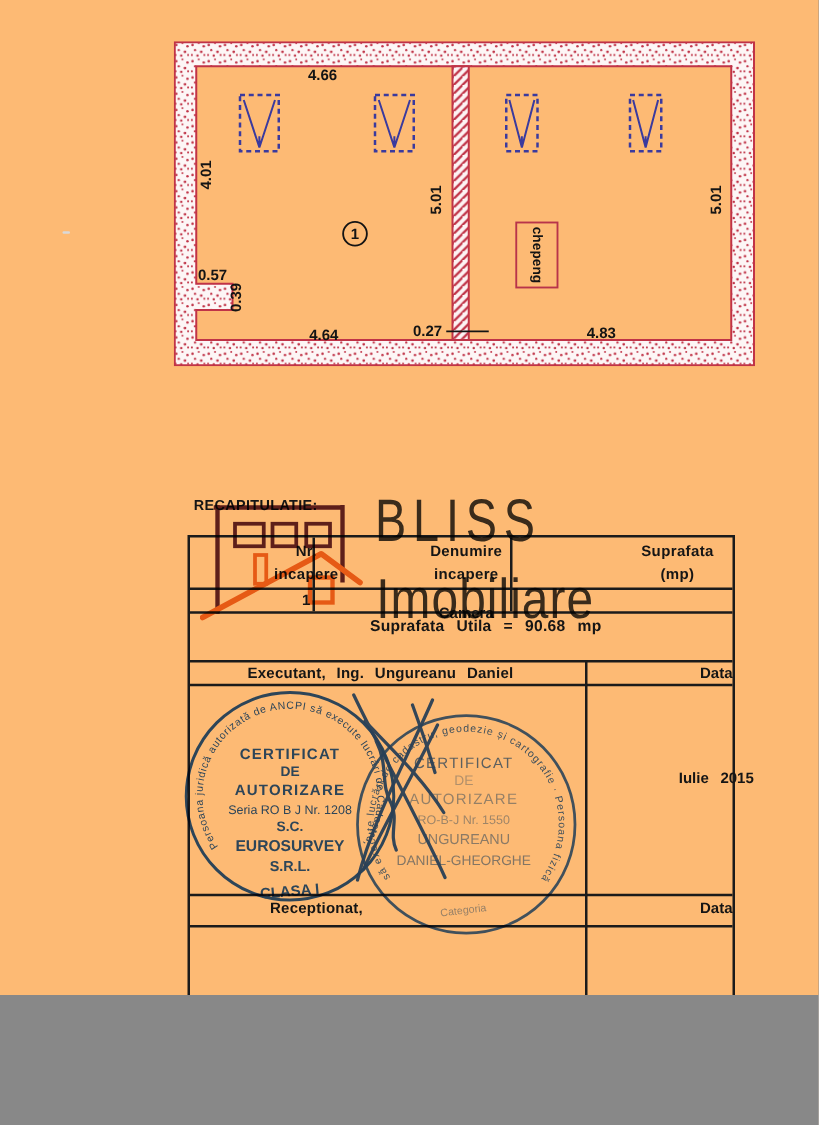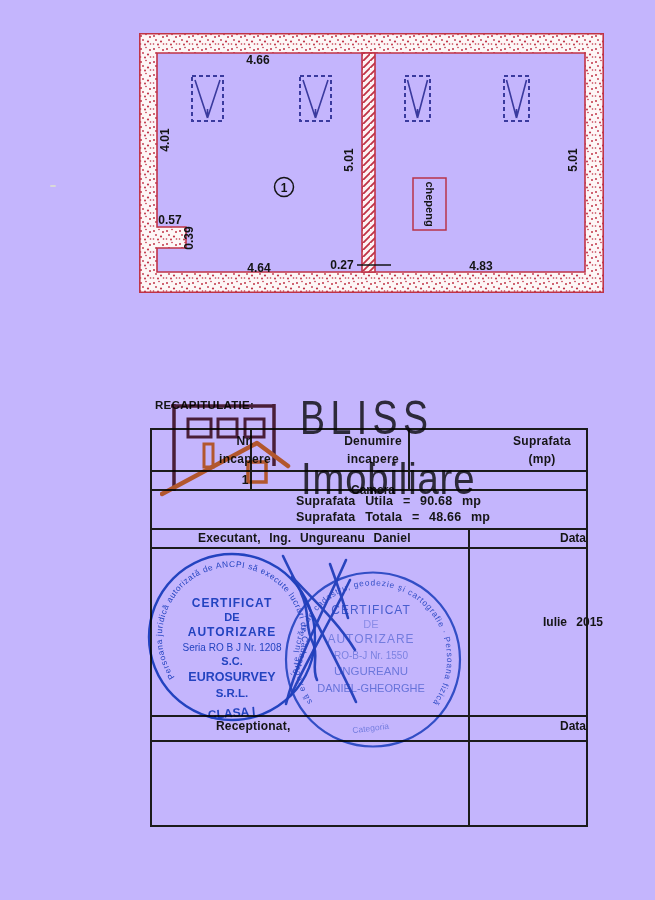--- a/index.html
+++ b/index.html
@@ -1,17 +1,17 @@
 <!DOCTYPE html>
 <html><head>
 <meta charset="utf-8">
 <style>
   html,body{margin:0;padding:0;background:#888;}
   .page{
-    position:relative;width:655px;height:900px;background:#c4b5fd;overflow:hidden;
+    position:relative;width:655px;height:796px;background:#fdba74;overflow:hidden;
     font-family:"Liberation Sans",sans-serif;color:#151515;margin:0 auto;
   }
   .abs{position:absolute;}
   
   .tbl{position:absolute;left:150px;top:428px;width:438px;height:399px;border:2px solid #1b1b1b;box-sizing:border-box;background:transparent;}
   .hline{position:absolute;left:0;width:100%;height:2px;background:#1b1b1b;}
   .vline{position:absolute;width:2px;background:#1b1b1b;}
   .cellтxt{position:absolute;padding-left:44px;}
   .th{font-weight:bold;font-size:12px;text-align:center;letter-spacing:.3px;}
   .td{font-weight:bold;font-size:12px;text-align:center;}
@@ -111,21 +111,20 @@
     <div class="cellтxt th" style="left:0;top:22px;width:98px;">incapere</div>
     <div class="cellтxt th" style="left:98px;top:4px;width:158px;">Denumire</div>
     <div class="cellтxt th" style="left:98px;top:22px;width:158px;">incapere</div>
     <div class="cellтxt th" style="left:256px;top:22px;width:180px;">(mp)</div>
     <div class="cellтxt th" style="left:256px;top:4px;width:180px;">Suprafata</div>
 
     <div class="cellтxt td" style="left:0;top:43px;width:98px;">1</div>
     <div class="cellтxt td" style="left:98px;top:53px;width:158px;">Camera</div>
 
     <div class="cellтxt bold-line" style="left:100px;top:64px;">Suprafata Utila = 90.68 mp</div>
-    <div class="cellтxt bold-line" style="left:100px;top:80px;">Suprafata Totala = 48.66 mp</div>
 
     <div class="cellтxt bold-line" style="left:2px;top:101px;font-size:12px;word-spacing:5px;">Executant, Ing. Ungureanu Daniel</div>
     <div class="cellтxt td" style="left:316px;top:101px;width:122px;">Data</div>
 
     <div class="cellтxt td" style="left:316px;top:185px;width:122px;word-spacing:6px;">Iulie 2015</div>
 
     <div class="cellтxt bold-line" style="left:20px;top:289px;font-size:12px;">Receptionat,</div>
     <div class="cellтxt td" style="left:316px;top:289px;width:122px;">Data</div>
   </div>
 

